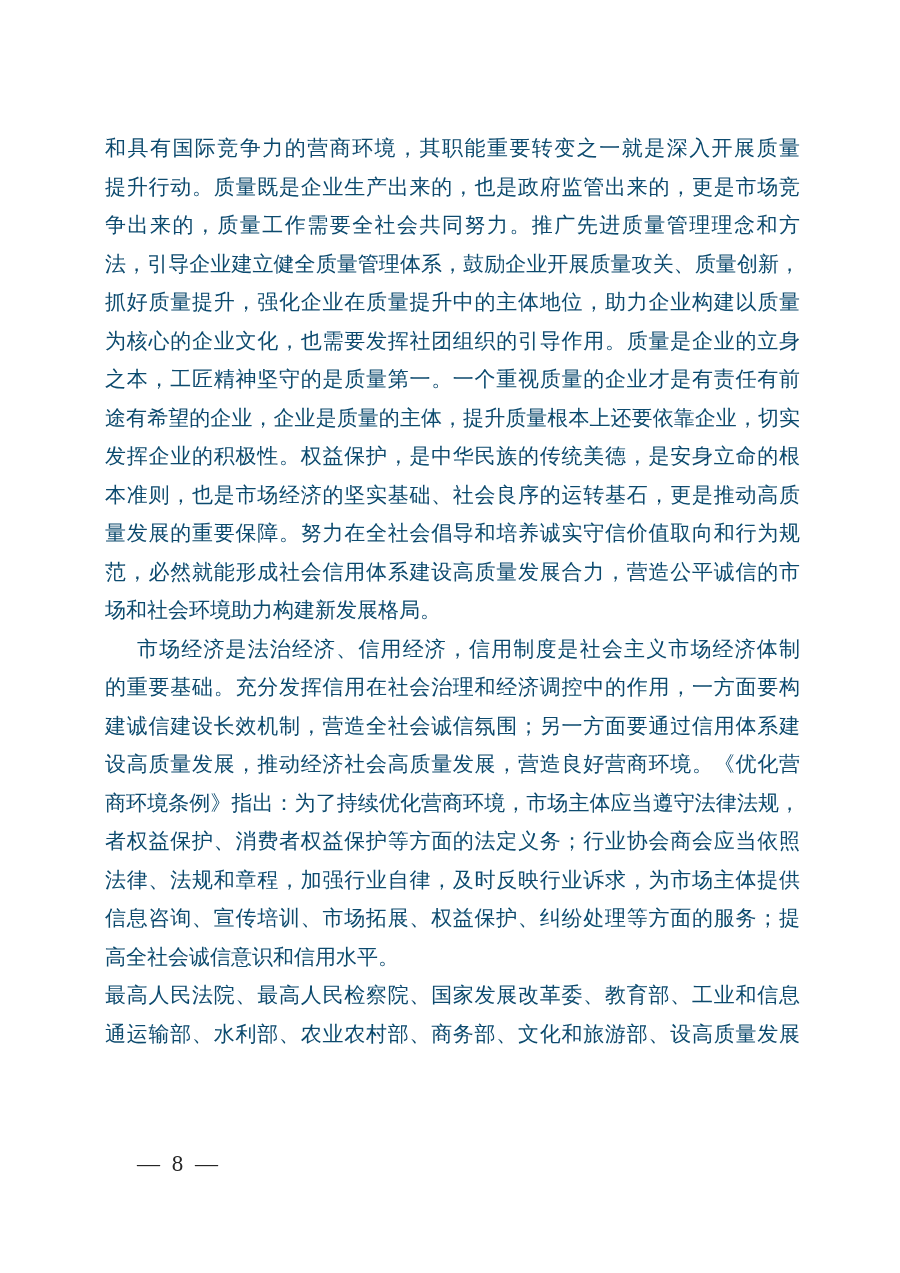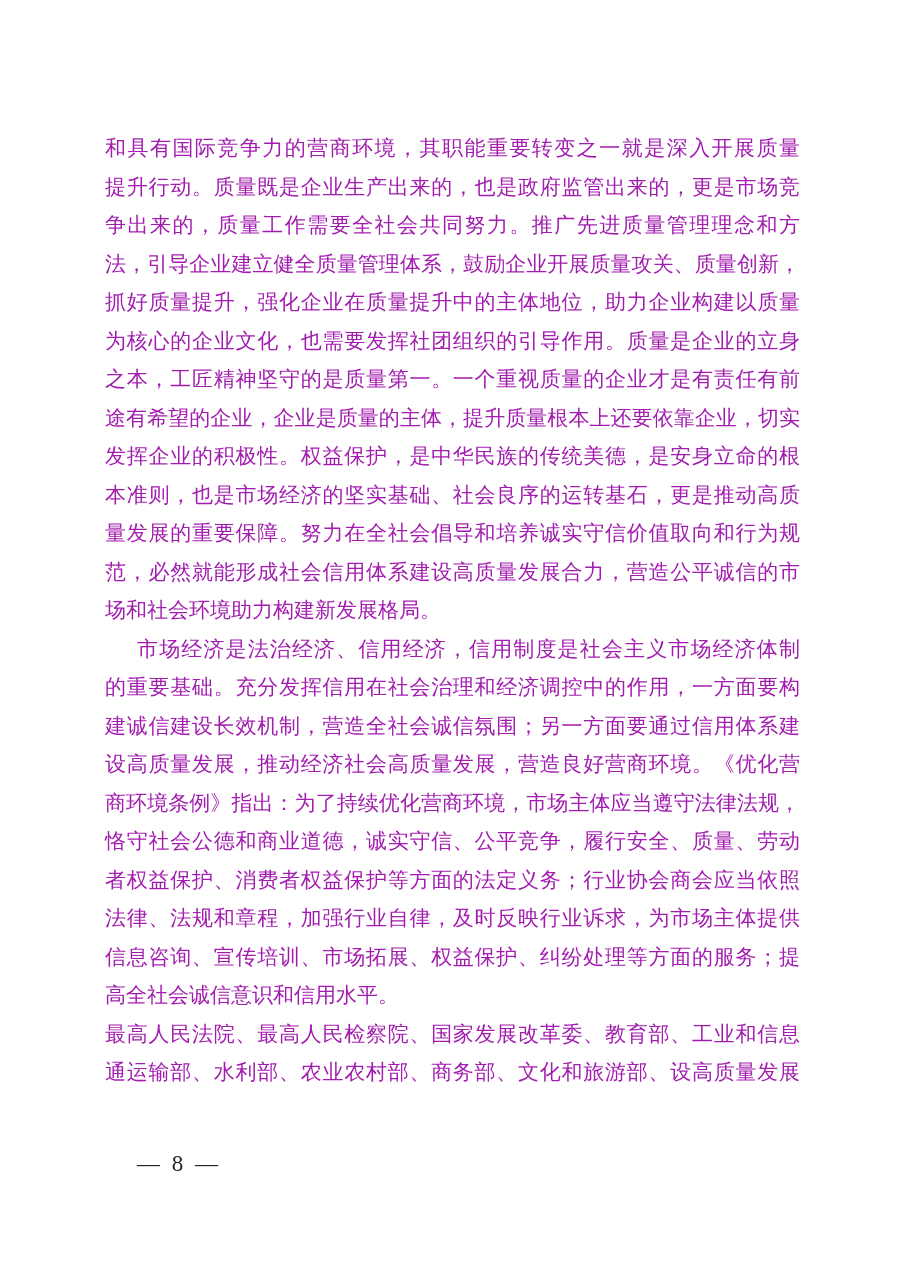--- a/index.html
+++ b/index.html
@@ -17,21 +17,21 @@
   .content {
     position: absolute;
     left: 105px;
     top: 129px;
     width: 695px;
   }
   .line {
     font-size: 21px;
     line-height: 38.5px;
     height: 38.5px;
-    color: #a21caf;
+    color: #0c4a6e;
     text-align: justify;
     text-align-last: justify;
     overflow: visible;
   }
   .line.indent {
     padding-left: 32px;
   }
   .line.no-justify {
     text-align: right;
     text-align-last: left;
@@ -62,21 +62,20 @@
       <div class="line">发挥企业的积极性。权益保护，是中华民族的传统美德，是安身立命的根</div>
       <div class="line">本准则，也是市场经济的坚实基础、社会良序的运转基石，更是推动高质</div>
       <div class="line">量发展的重要保障。努力在全社会倡导和培养诚实守信价值取向和行为规</div>
       <div class="line">范，必然就能形成社会信用体系建设高质量发展合力，营造公平诚信的市</div>
       <div class="line no-justify">场和社会环境助力构建新发展格局。</div>
       <div class="line indent">市场经济是法治经济、信用经济，信用制度是社会主义市场经济体制</div>
       <div class="line">的重要基础。充分发挥信用在社会治理和经济调控中的作用，一方面要构</div>
       <div class="line">建诚信建设长效机制，营造全社会诚信氛围；另一方面要通过信用体系建</div>
       <div class="line">设高质量发展，推动经济社会高质量发展，营造良好营商环境。《优化营</div>
       <div class="line">商环境条例》指出：为了持续优化营商环境，市场主体应当遵守法律法规，</div>
-      <div class="line">恪守社会公德和商业道德，诚实守信、公平竞争，履行安全、质量、劳动</div>
       <div class="line">者权益保护、消费者权益保护等方面的法定义务；行业协会商会应当依照</div>
       <div class="line">法律、法规和章程，加强行业自律，及时反映行业诉求，为市场主体提供</div>
       <div class="line">信息咨询、宣传培训、市场拓展、权益保护、纠纷处理等方面的服务；提</div>
       <div class="line no-justify">高全社会诚信意识和信用水平。</div>
       <div class="line">最高人民法院、最高人民检察院、国家发展改革委、教育部、工业和信息</div>
       <div class="line">通运输部、水利部、农业农村部、商务部、文化和旅游部、设高质量发展</div>
     </div>
   <div class="footer">— 8 —</div>
 </div>
 

